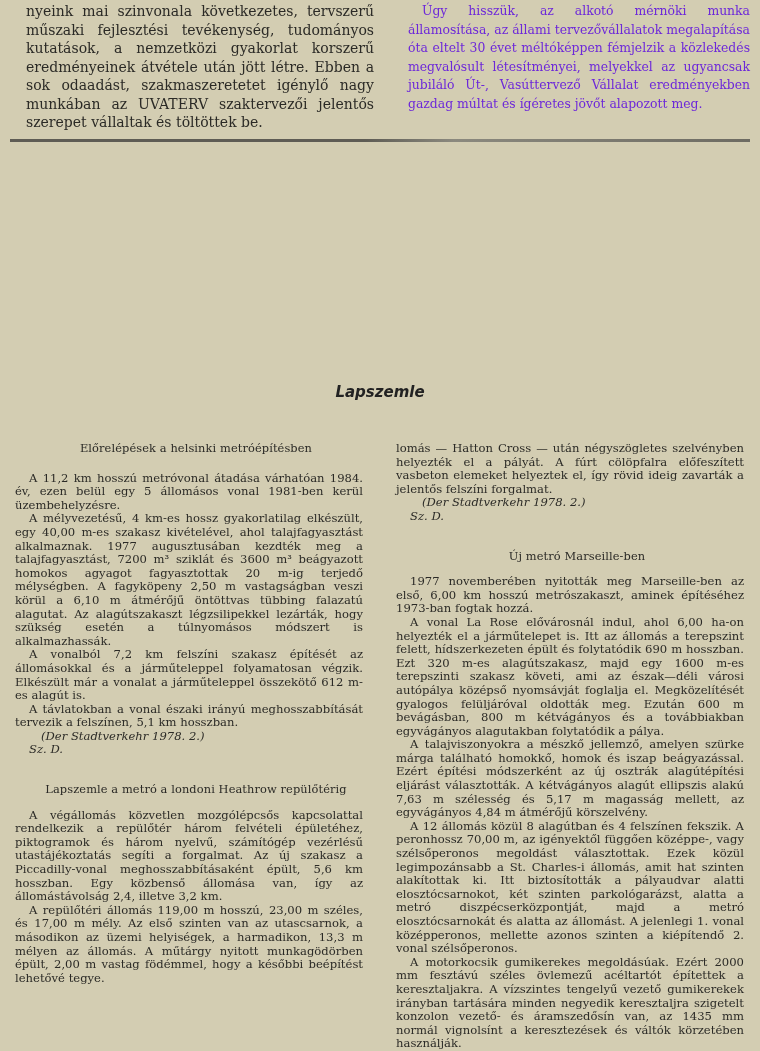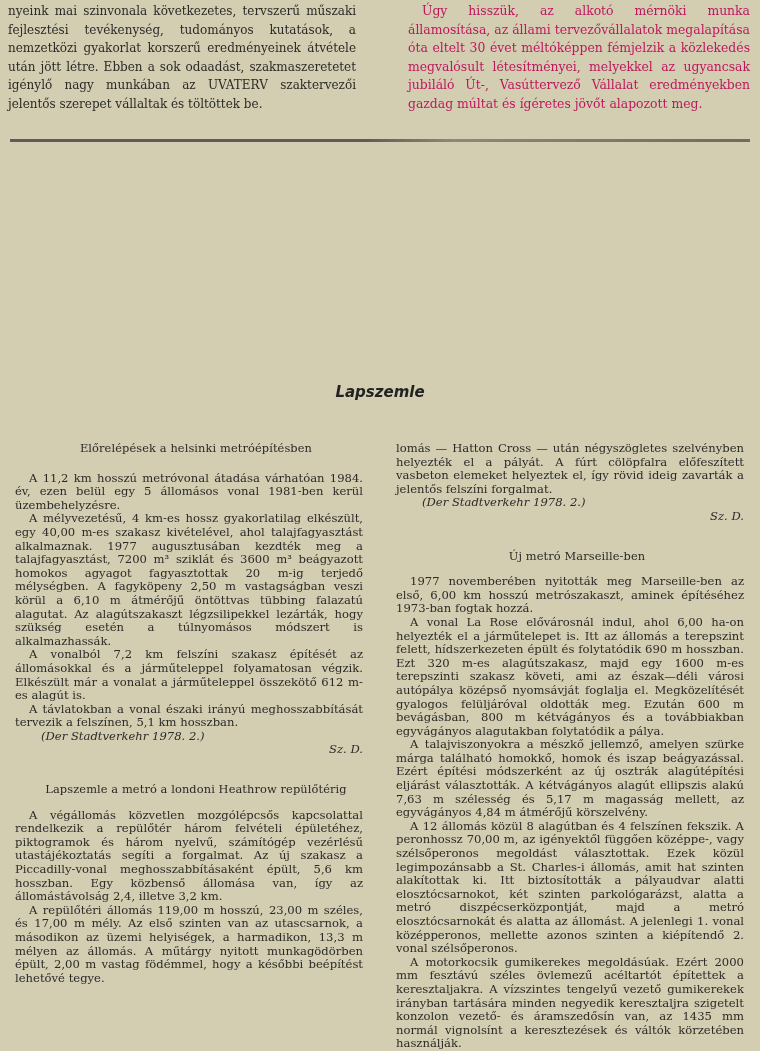--- a/index.html
+++ b/index.html
@@ -12,37 +12,37 @@
   }
   .col {
     position:absolute;
     font-size:11.6px;
     line-height:13.6px;
     text-align:justify;
     hyphens:none;
   }
   .col p { margin:0; text-indent:14px; }
   .col p.noind { text-indent:0; }
-  .top-left { left:8px; top:2px; width:348px; line-height:18.5px; font-size:12px; }
-  .top-right { left:408px; top:2px; width:342px; line-height:18.5px; font-size:12.4px; color:#be185d; }
+  .top-left { left:26px; top:2px; width:348px; line-height:18.5px; font-size:14px; }
+  .top-right { left:408px; top:2px; width:342px; line-height:18.5px; font-size:12.4px; color:#6d28d9; }
   .rule {
     position:absolute; left:10px; top:139px; width:740px; height:3px;
     background:linear-gradient(to right,#5e5c54 0%,#5e5c54 48%,#8b897e 60%,#6d6b62 100%);
   }
   .section-title {
     position:absolute; left:0; width:760px; top:383px;
     text-align:center; font-weight:bold; font-style:italic;
     font-family:"DejaVu Sans", sans-serif; font-size:15px; color:#222;
   }
   .art-title {
     font-weight:normal; font-size:11.4px; text-align:center; margin:0;
     letter-spacing:0.1px;
   }
   .source { font-style:italic; margin:0; padding-left:12px; }
-  .sig { text-align:right; font-style:italic; margin:2px 0 0 0; }
+  .sig { text-align:left; font-style:italic; margin:2px 0 0 0; }
   .left-col { left:15px; top:442px; width:348px; }
   .right-col { left:396px; top:442px; width:348px; }
   .gap1 { height:16px; }
   .gap2 { height:26px; }
   .gap3 { height:12px; }
 </style>
 </head>
 <body>
 
 <div class="col top-left">

